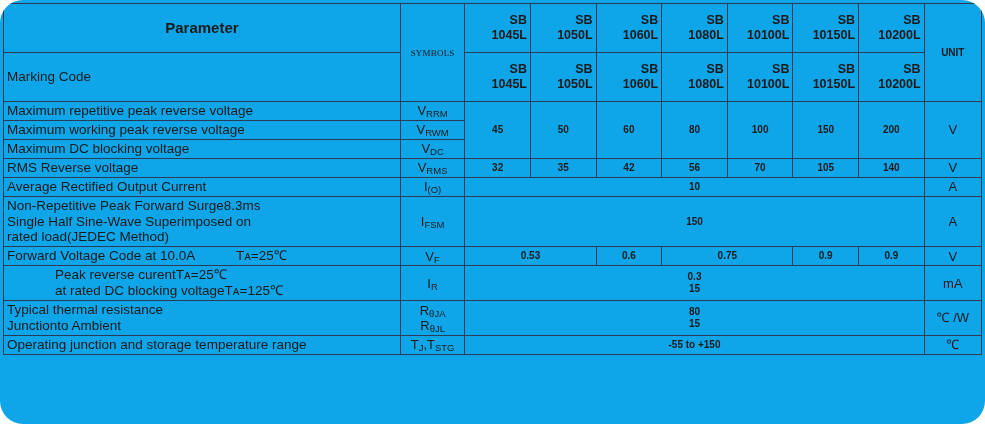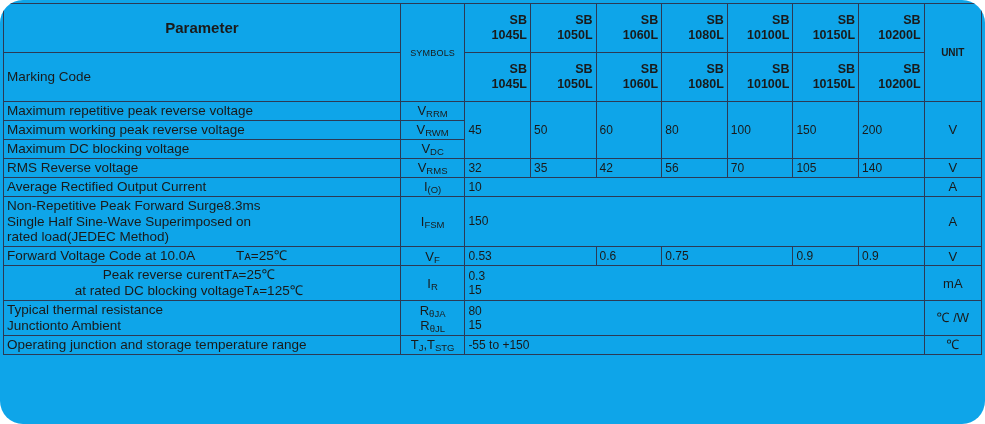--- a/index.html
+++ b/index.html
@@ -59,40 +59,42 @@
     top: 2px;
     margin-top: 36px;
   }
   .symbols-label {
     text-align: center;
     font-size: 10.5px;
     letter-spacing: 0.2px;
   }
   .symbols-label .small {
     font-size: 9px;
+    font-family: Liberation Serif, serif;
   }
   .partnum {
     text-align: right;
     font-weight: bold;
     font-size: 12.5px;
     line-height: 1.25;
     white-space: nowrap;
   }
   .unit-head {
     text-align: center;
     font-weight: bold;
     font-size: 10px;
   }
   .unit-cell {
     text-align: center;
     font-size: 13px;
   }
   .val-cell {
-    text-align: left;
-    font-size: 12px;
+    text-align: center;
+    font-size: 10px;
+    font-weight: bold;
   }
   .marking-label {
     text-align: left;
     font-size: 13.5px;
   }
   .multiline {
     text-align: left;
     font-size: 13.5px;
     line-height: 1.22;
   }
@@ -104,22 +106,23 @@
   .row-h2 td { height: 46px; }
   .tworow { line-height: 1.25; }
   .nowrap { white-space: nowrap; }
   .sub {
     font-size: 9.5px;
     position: relative;
     top: 2px;
   }
   .paramwrap {
     display: flex;
-    justify-content: center;
+    justify-content: flex-start;
     align-items: flex-start;
+    margin-left: 48px;
   }
   .paramwrap .left { text-align: left; }
   .paramwrap .right { text-align: left; padding-right: 26px; }
 </style>
 </head>
 <body>
 
 <div class="sheet">
   <table class="spec">
     <colgroup>

